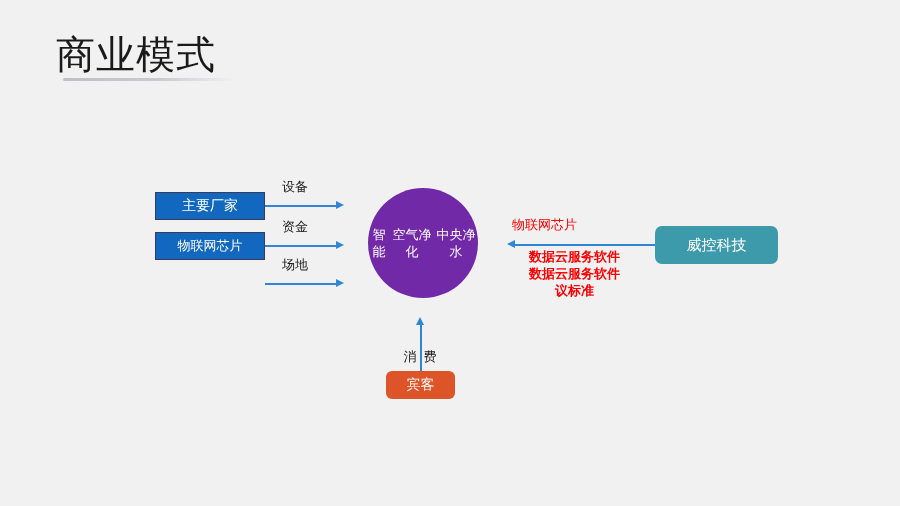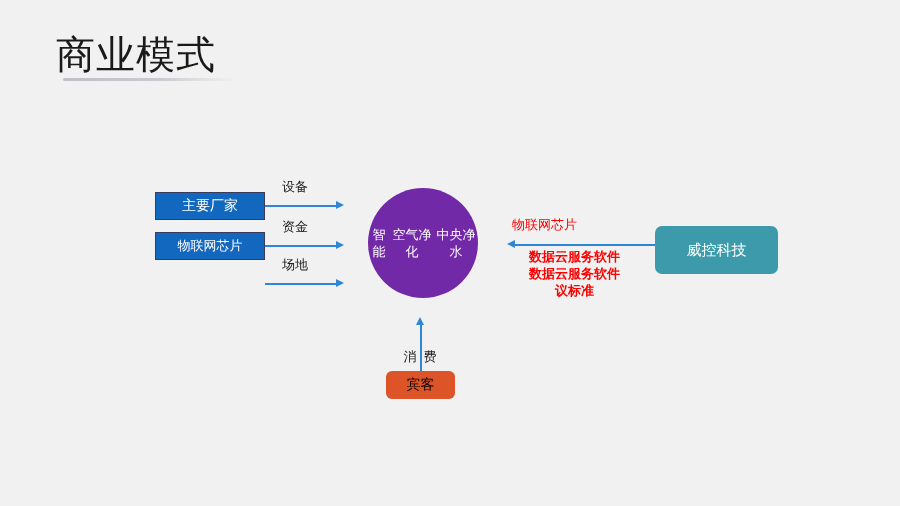--- a/index.html
+++ b/index.html
@@ -167,21 +167,21 @@
     line-height: 17px;
     font-weight: bold;
   }
 
   
   .teal-box {
     position: absolute;
     left: 655px;
     top: 226px;
     width: 123px;
-    height: 48px;
+    height: 38px;
     background: #3d9aaa;
     border-radius: 7px;
     color: #ffffff;
     font-size: 15px;
     display: flex;
     align-items: center;
     justify-content: center;
     white-space: nowrap;
   }
 
@@ -224,21 +224,21 @@
     white-space: nowrap;
   }
   .orange-box {
     position: absolute;
     left: 386px;
     top: 371px;
     width: 69px;
     height: 28px;
     background: #dd5429;
     border-radius: 6px;
-    color: #000000;
+    color: #ffffff;
     font-size: 14px;
     display: flex;
     align-items: center;
     justify-content: center;
     white-space: nowrap;
   }
 </style>
 </head>
 <body>
 

